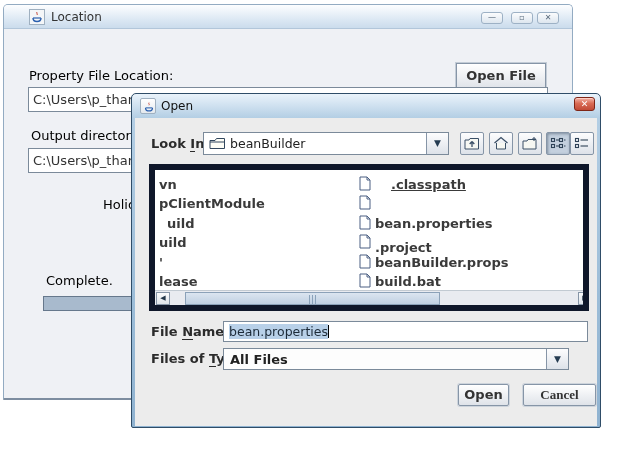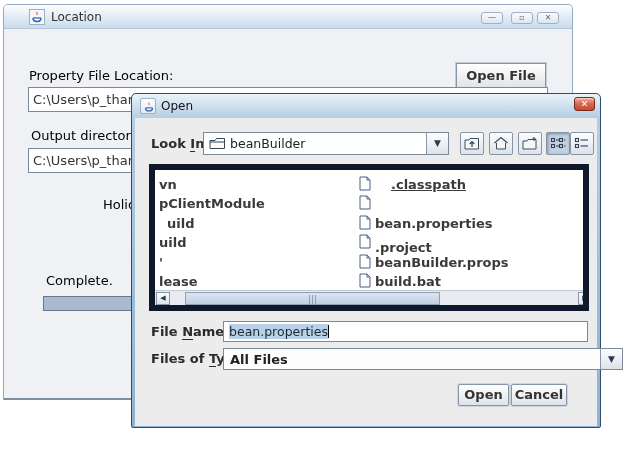--- a/index.html
+++ b/index.html
@@ -71,28 +71,28 @@
   .scr-thumb { position:absolute; left:30px; top:1px; width:255px; height:13px;
     background:linear-gradient(#dbe5f0,#c0d0e2); border:1px solid #8ba1b8; }
   .scr-grip { position:absolute; left:50%; top:2px; width:8px; height:9px; margin-left:-4px;
     background:repeating-linear-gradient(90deg,#8aa2ba 0 1px,transparent 1px 3px); }
 
   .fn-field { position:absolute; left:88px; top:203px; width:365px; height:21px; background:#fff;
     border:1px solid #7b8a9a; line-height:19px; padding-left:5px; font-size:12.5px; color:#1c2a38; }
   .fn-sel { background:#b8d0e8; }
   .caret { display:inline-block; width:1px; height:13px; background:#000; vertical-align:-2px; }
 
-  .ft-combo { position:absolute; left:88px; top:230px; width:400px; height:22px; background:#fdfdfd;
+  .ft-combo { position:absolute; left:88px; top:230px; width:346px; height:22px; background:#fdfdfd;
     border:1px solid #7b8a9a; }
   .ft-text { position:absolute; left:6px; top:3px; font-size:13px; font-weight:bold; color:#222; }
 
   .dlg-btn { position:absolute; top:266px; height:22px; line-height:20px; border-radius:2px;
     box-shadow:inset 0 1px 0 #fff, 0 0 0 1px #cdd4dc; }
   .open-btn { left:323px; width:51px; }
-  .cancel-btn { left:376px; width:56px; }
+  .cancel-btn { left:388px; width:73px;font-family:Liberation Serif, serif; }
 </style>
 </head>
 <body>
 
 <div class="stage">
 
   <div class="mainframe">
     <div class="mf-titlebar">
       <svg class="icon16" style="left:25px;top:4px;" viewBox="0 0 16 16">
         <rect x="0.5" y="0.5" width="15" height="15" fill="#f4f6f8" stroke="#9fb0c0"></rect>

